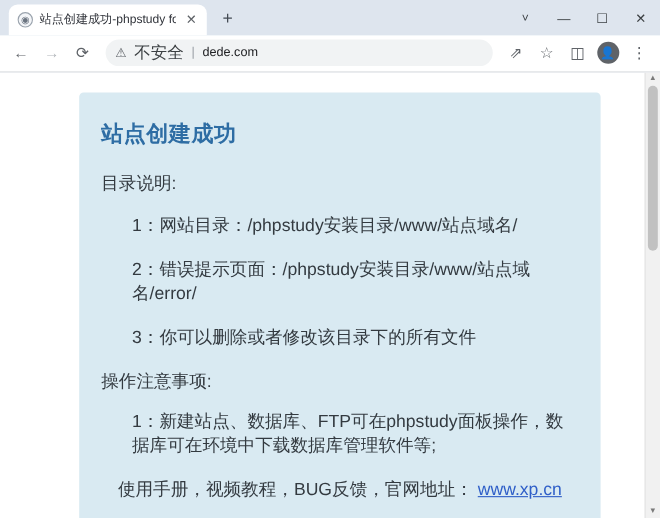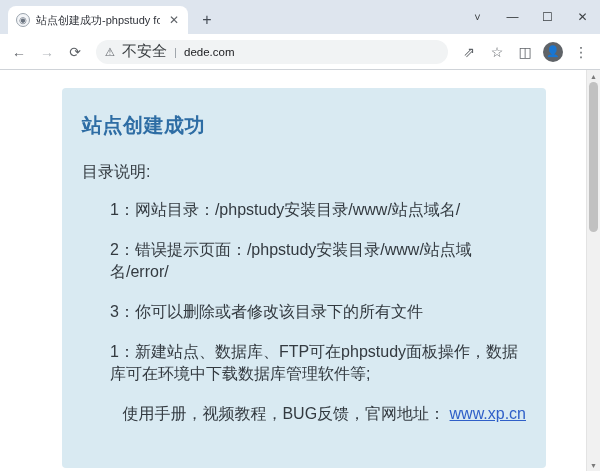--- a/index.html
+++ b/index.html
@@ -153,21 +153,21 @@
   
   .viewport {
     flex: 1 1 auto;
     background: #ffffff;
     position: relative;
     overflow: hidden;
     display: flex;
   }
   .page {
     flex: 1 1 auto;
-    padding: 18px 0 0 2px;
+    padding: 18px 0 0 12px;
     overflow: hidden;
   }
 
   .card {
     margin: 0 40px 0 60px;
     background: #d9eaf2;
     border-radius: 4px;
     padding: 16px 20px 26px 20px;
     min-height: 380px;
   }
@@ -187,21 +187,21 @@
     line-height: 22px;
   }
   .card p.indent {
     margin-left: 28px;
     margin-bottom: 18px;
   }
   .card p.tight { margin-bottom: 14px; }
 
   .footer-line {
     margin: 26px 0 0 0;
-    text-align: right;
+    text-align: center;
     font-size: 12px;
     color: #333a40;
   }
   .footer-line a {
     color: #2f5fc8;
     text-decoration: underline;
   }
 
   
   .scrollbar {
@@ -271,20 +271,21 @@
   <div class="viewport">
     <div class="page">
       <div class="card">
         <h1>站点创建成功</h1>
 
         <p>目录说明:</p>
         <p class="indent">1：网站目录：/phpstudy安装目录/www/站点域名/</p>
         <p class="indent">2：错误提示页面：/phpstudy安装目录/www/站点域名/error/</p>
         <p class="indent">3：你可以删除或者修改该目录下的所有文件</p>
 
+        <p class="tight">操作注意事项:</p>
         <p class="indent">1：新建站点、数据库、FTP可在phpstudy面板操作，数据库可在环境中下载数据库管理软件等;</p>
 
         <p class="footer-line">
           <span>使用手册，视频教程，BUG反馈，官网地址：</span>
           <a href="#">www.xp.cn</a>
         </p>
       </div>
     </div>
 
     <div class="scrollbar">

